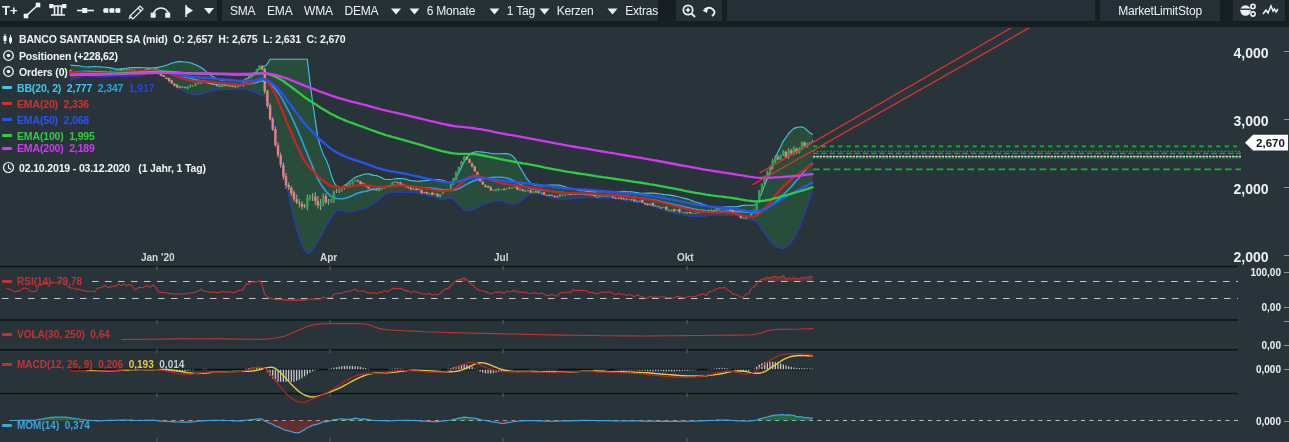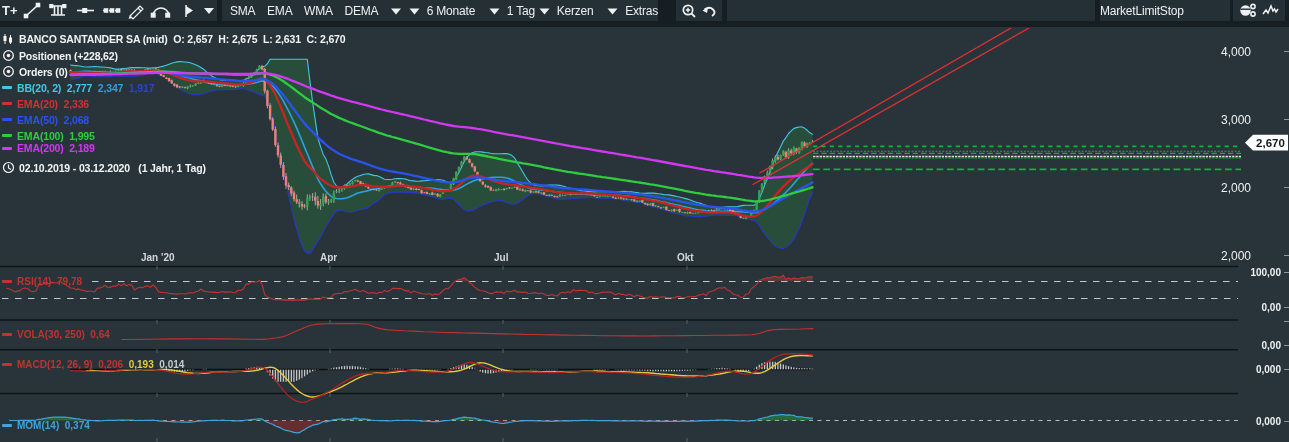--- a/index.html
+++ b/index.html
@@ -3,21 +3,21 @@
 html,body{margin:0;padding:0;background:#151e23;width:1289px;height:442px;overflow:hidden;
  font-family:"Liberation Sans",sans-serif;}
 *{box-sizing:border-box}
 #tb{position:absolute;left:0;top:0;width:1289px;height:27px;background:#151e23}
 .grp{position:absolute;top:0;height:21px;background:#242f36;display:flex;align-items:center;color:#eef1f2}
 .tbl{height:6px;border-bottom:1px solid #39454c;position:absolute;top:25px;left:0;width:1289px}
 .tx{font-size:12px;letter-spacing:-0.2px;color:#eef1f2;white-space:nowrap}
 #chart{position:absolute;left:0;top:27px}
 .leg{position:absolute;left:2px;font-size:10.5px;font-weight:bold;letter-spacing:-0.15px;color:#f2f4f5;white-space:pre;display:flex;align-items:center;height:16px}
 .sw{display:inline-block;width:10px;height:3px;border-radius:1px;margin-right:5px}
-.axl{position:absolute;font-size:12px;font-weight:normal;color:#eef1f2;width:60px;text-align:left}
+.axl{position:absolute;font-size:14px;font-weight:bold;color:#eef1f2;width:60px;text-align:center}
 .pxl{position:absolute;font-size:10px;font-weight:bold;color:#eef1f2;width:60px;text-align:right}
 .dtl{position:absolute;font-size:10px;font-weight:bold;color:#d3d7d9}
 .plab{position:absolute;font-size:10px;font-weight:bold;white-space:pre;display:flex;align-items:center}
 </style></head>
 <body>
 
 <div id="tb">
  <div class="grp" style="left:0;width:217px">
   <svg width="217" height="21" viewBox="0 0 217 21" fill="none" stroke="#eef1f2">
    <g stroke-width="1.6">
@@ -77,21 +77,21 @@
         <circle cx="7" cy="7" r="4.7" stroke="#eef1f2" stroke-width="1.7" fill="none"></circle>
         <path d="M7 4.8v4.4M4.8 7h4.4" stroke="#eef1f2" stroke-width="1.5"></path>
         <path d="M10.5 10.5L14 14" stroke="#eef1f2" stroke-width="1.8"></path>
       </svg>
   <svg width="16" height="14" viewBox="0 0 16 14">
         <path d="M3.5 5.5q5-3.5 8.5 0t-1 6.5" stroke="#eef1f2" stroke-width="1.9" fill="none"></path>
         <path d="M1.5 6.5l5.5-3-1 5.5z" fill="#eef1f2"></path>
       </svg>
  </div>
  <div class="grp" style="left:727px;width:368px"></div>
- <div class="grp" style="left:1100px;width:130px;justify-content:flex-start">
+ <div class="grp" style="left:1100px;width:120px;justify-content:center">
   <span class="tx">Market</span>
       <span class="tx">Limit</span>
       <span class="tx">Stop</span>
  </div>
  <div class="grp" style="left:1233px;width:52px;justify-content:space-evenly">
   <svg width="17" height="15" viewBox="0 0 17 15">
         <circle cx="6.5" cy="7.5" r="5.2" fill="#eef1f2"></circle>
         <path d="M1.5 6.2h10" stroke="#222c32" stroke-width="1.4"></path>
         <circle cx="14" cy="3.5" r="2.1" fill="none" stroke="#eef1f2" stroke-width="1.6"></circle>
         <circle cx="14" cy="11" r="2.1" fill="none" stroke="#eef1f2" stroke-width="1.6"></circle>

